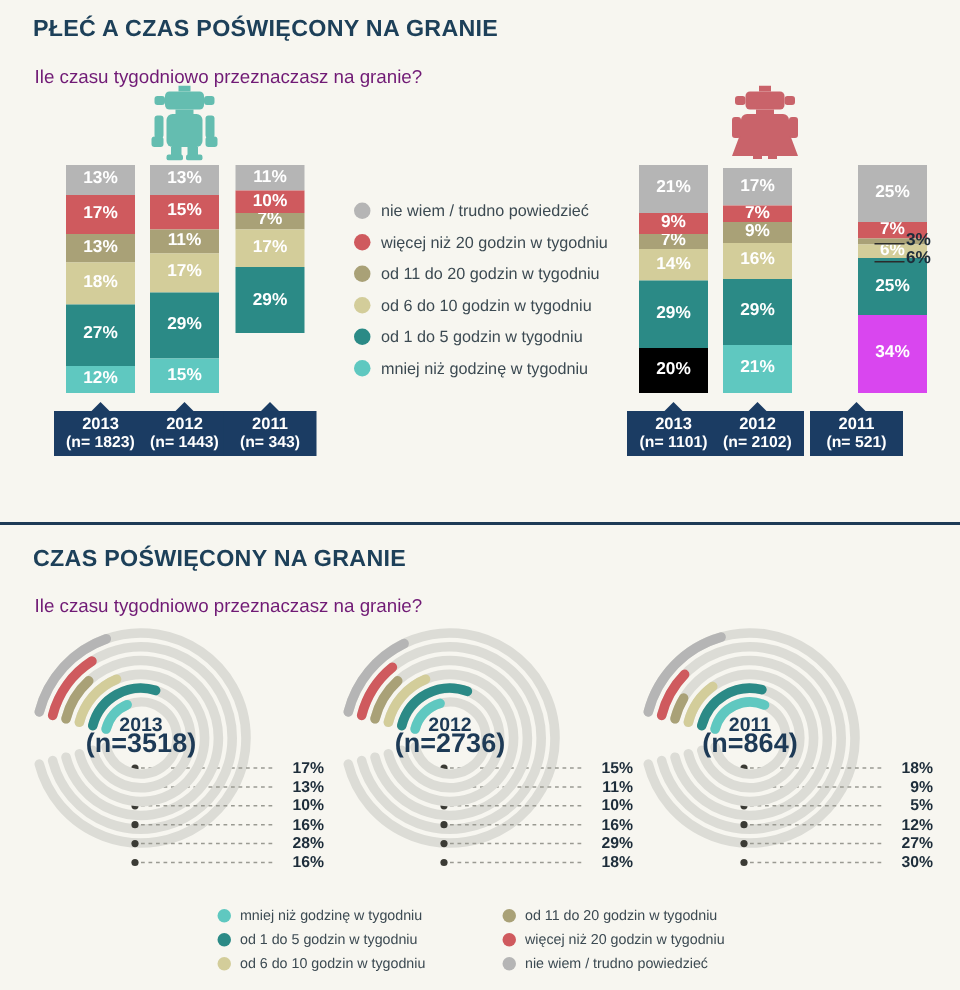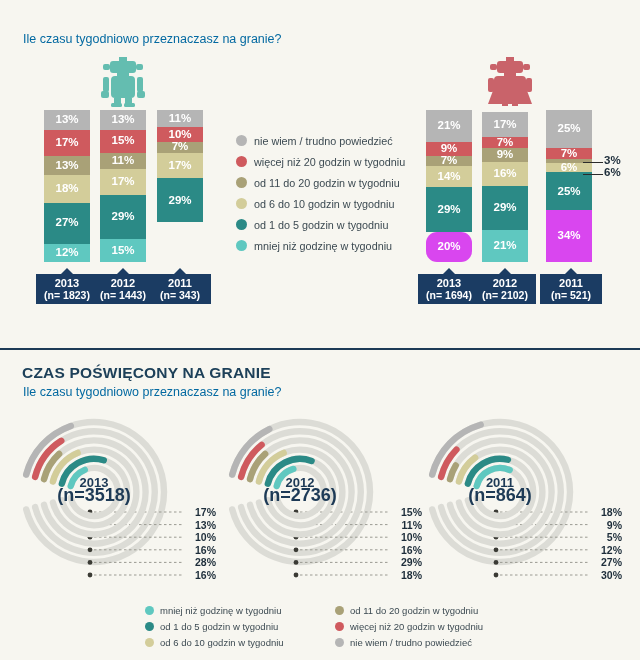--- a/index.html
+++ b/index.html
@@ -10,21 +10,21 @@
     overflow: hidden;
   }
   .page { position: relative; width: 640px; height: 660px; background: #f7f6f0; }
 
   
   .sec1 { position: absolute; left: 0; top: 0; width: 640px; height: 348px; background: #f7f6f0; }
   .h-title {
     position: absolute; font-weight: bold; color: #1d4059;
     letter-spacing: .2px;
   }
-  .h-sub { position: absolute; color: #0369a1; }
+  .h-sub { position: absolute; color: #701a75; margin-top: 12px; }
 
   #s1-title { left: 22px; top: 11px; font-size: 15.5px; }
   #s1-sub   { left: 23px; top: 32px; font-size: 12.5px; }
 
   
   .robot { position: absolute; }
 
   
   .bar-group { position: absolute; }
   .bar { position: absolute; width: 46px; bottom: 0; }
@@ -87,20 +87,21 @@
   .lg2-row { display: flex; align-items: center; height: 16px; }
   .lg2-dot { width: 9px; height: 9px; border-radius: 50%; flex: 0 0 9px; }
   .lg2-txt { font-size: 9.5px; color: #3c4a52; margin-left: 6px; white-space: nowrap; }
 </style>
 </head>
 <body>
 
 <div class="page">
 
   <div class="sec1">
+    <div class="h-title" id="s1-title">PŁEĆ A CZAS POŚWIĘCONY NA GRANIE</div>
     <div class="h-sub" id="s1-sub">Ile czasu tygodniowo przeznaczasz na granie?</div>
 
     <div class="robot" style="left:97px; top:57px;">
       <svg width="52" height="50" viewBox="0 0 52 50">
         <g fill="#64bdb0">
           <rect x="22" y="0" width="8" height="4"></rect>
           <rect x="13" y="4" width="26" height="12" rx="3"></rect>
           <rect x="6" y="7" width="7" height="6" rx="2"></rect>
           <rect x="39" y="7" width="7" height="6" rx="2"></rect>
           <rect x="20" y="16" width="12" height="3"></rect>
@@ -172,39 +173,39 @@
         </div>
       </div>
 
     <div class="bar-group" id="bars-female" style="left: 0px; top: 0px; width: 640px; height: 320px;">
         <div class="bar" style="left: 426px; top: 110px; height: 152px;">
           <div class="seg" style="background: rgb(181, 181, 181); height: 31.92px;">21%</div>
           <div class="seg" style="background: rgb(207, 90, 94); height: 13.68px;">9%</div>
           <div class="seg" style="background: rgb(169, 161, 119); height: 10.64px;">7%</div>
           <div class="seg" style="background: rgb(211, 205, 154); height: 21.28px;">14%</div>
           <div class="seg" style="background: rgb(43, 138, 134); height: 44.08px;">29%</div>
-          <div class="seg" style="background: #d946ef; height: 30.4px; border-radius: 11px;">20%</div>
+          <div class="seg" style="background: #000000; height: 30.4px;">20%</div>
         </div>
         <div class="yearbox" style="left: 418px; top: 274px;">
           <div class="yr">2013</div>
-          <div class="n">(n= 1694)</div>
+          <div class="n">(n= 1101)</div>
         </div>
         <div class="bar" style="left: 482px; top: 111.52px; height: 150.48px;">
           <div class="seg" style="background: rgb(181, 181, 181); height: 25.84px;">17%</div>
           <div class="seg" style="background: rgb(207, 90, 94); height: 10.64px;">7%</div>
           <div class="seg" style="background: rgb(169, 161, 119); height: 13.68px;">9%</div>
           <div class="seg" style="background: rgb(211, 205, 154); height: 24.32px;">16%</div>
           <div class="seg" style="background: rgb(43, 138, 134); height: 44.08px;">29%</div>
           <div class="seg" style="background: rgb(95, 200, 192); height: 31.92px;">21%</div>
         </div>
         <div class="yearbox" style="left: 474px; top: 274px;">
           <div class="yr">2012</div>
           <div class="n">(n= 2102)</div>
         </div>
-        <div class="bar" style="left: 546px; top: 110px; height: 184px;">
+        <div class="bar" style="left: 572px; top: 110px; height: 184px;">
           <div class="seg" style="background: rgb(181, 181, 181); height: 38px;">25%</div>
           <div class="seg" style="background: rgb(207, 90, 94); height: 10.64px;">7%</div>
           <div class="seg small" style="background: rgb(169, 161, 119); height: 4.56px;">3%</div>
           <div class="seg" style="background: rgb(211, 205, 154); height: 9.12px;">6%</div>
           <div class="seg" style="background: rgb(43, 138, 134); height: 38px;">25%</div>
           <div class="seg" style="background: #d946ef; height: 51.68px;">34%</div>
         </div>
         <div class="yearbox" style="left: 540px; top: 274px;">
           <div class="yr">2011</div>
           <div class="n">(n= 521)</div>

